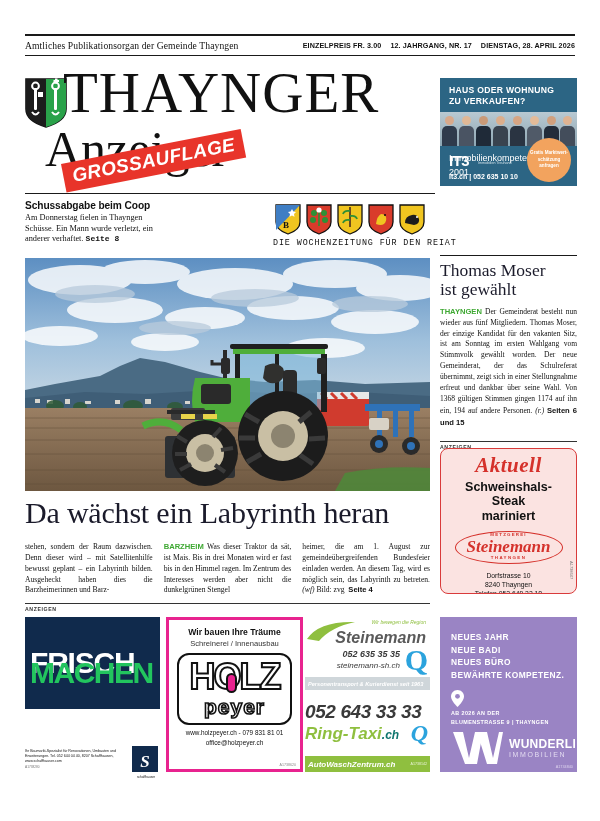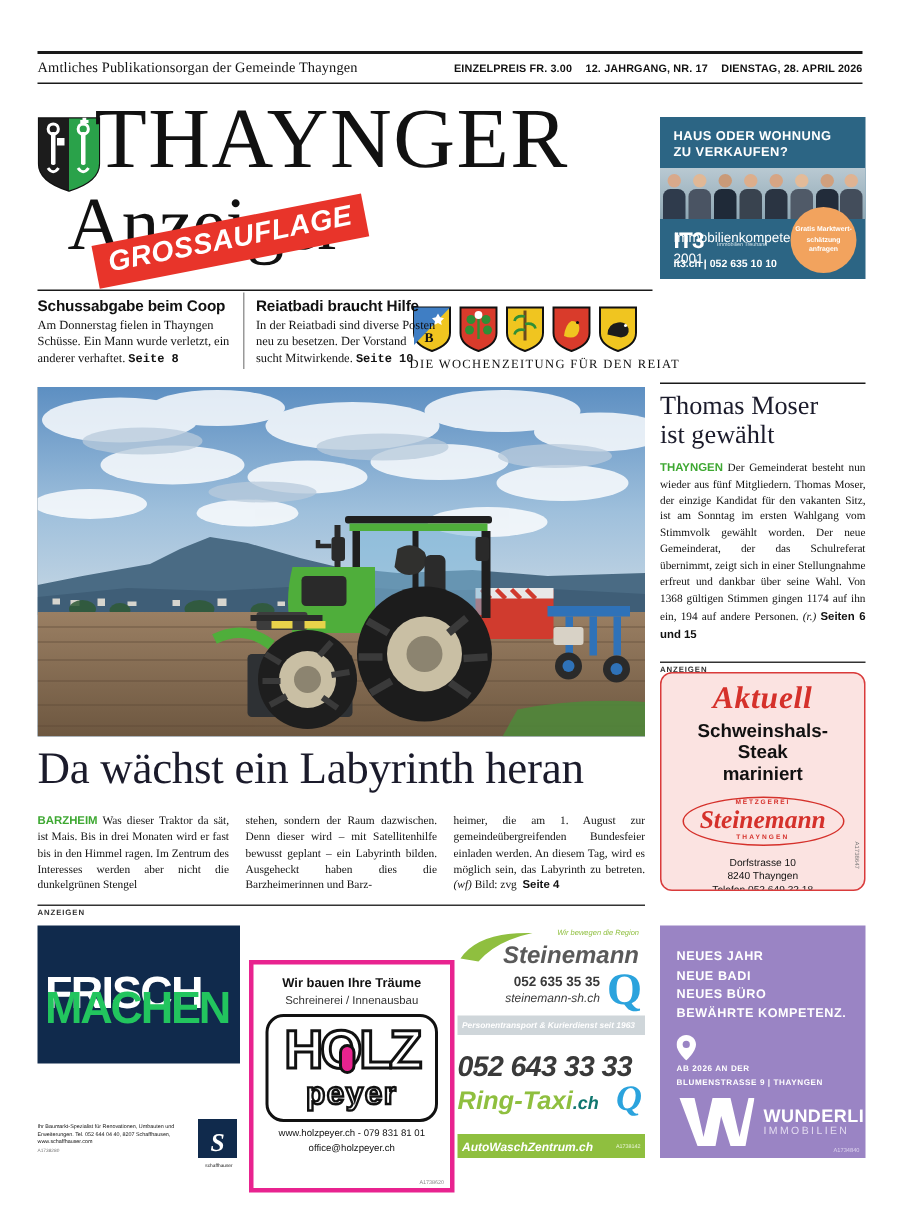--- a/index.html
+++ b/index.html
@@ -44,21 +44,21 @@
     background: #e8342a; color: #fff;
     font-family: "Liberation Sans", sans-serif; font-weight: 700; font-style: italic;
     font-size: 19px; letter-spacing: .4px;
     padding: 3px 9px 4px 9px;
     white-space: nowrap;
   }
   .crest-row { position: absolute; left: 250px; top: 138px; display: flex; gap: 5px; }
   .crest-row .sh { width: 26px; height: 31px; }
   .tagline {
     position: absolute; left: 248px; top: 172px;
-    font-family: Liberation Serif, serif; font-size: 8.4px;
+    font-family: Liberation Mono, monospace; font-size: 8.4px;
     letter-spacing: .9px; color: #111; white-space: nowrap;
   }
 
   
   .ad-it3 {
     position: absolute; left: 440px; top: 78px; width: 137px; height: 108px;
     background: #2c6584; overflow: hidden;
   }
   .ad-it3 .hl {
     font-family: "Liberation Sans", sans-serif; font-weight: 700; color: #fff;
@@ -185,21 +185,21 @@
   .frisch-foot { position: relative; margin-top: 40px; height: 23px; }
   .frisch-txt { font-family: "Liberation Sans", sans-serif; font-size: 3.6px; line-height: 1.45; color: #111; width: 92px; }
   .frisch-mark { position: absolute; right: 2px; top: -3px; width: 26px; height: 26px; background: #102a4c; }
   .frisch-mark span { position:absolute; left:0; right:0; top:6px; text-align:center; color:#fff;
     font-family:"Liberation Serif",serif; font-size:17px; font-weight:700; font-style: italic;}
   .frisch-mark-lbl { position: absolute; right: 0; bottom: -7px; width: 28px; text-align:center;
     font-family: "Liberation Sans", sans-serif; font-size: 3.2px; color: #111; }
   .frisch-code { font-family:"Liberation Sans",sans-serif; font-size: 3.2px; color: #777; }
 
   .ad-holz {
-    position: absolute; left: 166px; top: 640px; width: 137px; height: 155px;
+    position: absolute; left: 166px; top: 617px; width: 137px; height: 155px;
     background: #fff; border: 3px solid #e8238f;
   }
   .holz-t1 { text-align: center; font-family: "Liberation Sans", sans-serif; font-weight: 700;
     font-size: 8.6px; color: #111; margin-top: 7px; }
   .holz-t2 { text-align: center; font-family: "Liberation Sans", sans-serif;
     font-size: 7.6px; color: #333; margin-top: 2px; }
   .holz-logo { position: relative; margin: 5px auto 0; width: 115px; height: 72px;
     border: 2.2px solid #111; border-radius: 12px; }
   .holz-h { position: absolute; left: 0; right: 0; top: 4px; text-align: center;
     font-family: "Liberation Sans", sans-serif; font-weight: 700; font-size: 36px;
@@ -215,21 +215,21 @@
     font-size: 3.6px; color: #888; }
 
   .ad-ring { position: absolute; left: 305px; top: 617px; width: 125px; height: 155px; background: #fff; }
   .ring-top { position: relative; height: 80px; background: #fff; }
   .ring-swoosh { position: absolute; left: 0; top: 2px; width: 52px; height: 24px; }
   .ring-name { position: absolute; right: 4px; top: 12px; font-family: "Liberation Sans", sans-serif;
     font-weight: 700; font-style: italic; font-size: 16px; color: #5a5a5a; }
   .ring-slogan { position: absolute; right: 4px; top: 2px; font-family: "Liberation Sans", sans-serif;
     font-style: italic; font-size: 5px; color: #8fbf3f; }
   .ring-tel { position: absolute; right: 30px; top: 32px; font-family: "Liberation Sans", sans-serif;
-    font-weight: 700; font-size: 9px; color: #3a3a3a; }
+    font-weight: 700; font-style: italic; font-size: 9px; color: #3a3a3a; }
   .ring-web { position: absolute; right: 30px; top: 44px; font-family: "Liberation Sans", sans-serif;
     font-style: italic; font-size: 8px; color: #3a3a3a; }
   .ring-q { position: absolute; right: 2px; top: 28px; font-family: "Liberation Serif", serif;
     font-weight: 700; font-size: 30px; color: #2ba3dd; line-height: 1; }
   .ring-bar { position: absolute; left: 0; right: 0; top: 60px; height: 13px; background: #cfd6da;
     font-family: "Liberation Sans", sans-serif; font-style: italic; font-weight: 700;
     font-size: 5.6px; color: #fff; display: flex; align-items: center; padding-left: 3px; }
   .ring-bignum { font-family: "Liberation Sans", sans-serif; font-weight: 700; font-style: italic;
     font-size: 19px; color: #3a3a3a; margin-top: 4px; letter-spacing: -.4px; }
   .ring-taxi { font-family: "Liberation Sans", sans-serif; font-weight: 700; font-style: italic;
@@ -373,24 +373,20 @@
     <div class="it3-logo">IT3</div>
     <div class="it3-sub">Immobilien Treuhand</div>
     <div class="it3-contact">it3.ch | 052 635 10 10</div>
     <div class="it3-badge">Gratis Marktwert- schätzung anfragen</div>
   </div>
 
   <div class="teasers">
     <div class="teaser">
       <h3>Schussabgabe beim Coop</h3>
       <p><span>Am Donnerstag fielen in Thayngen Schüsse. Ein Mann wurde verletzt, ein anderer verhaftet. </span><b>Seite 8</b></p>
-    </div>
-    <div class="teaser">
-      <h3>Reiatbadi braucht Hilfe</h3>
-      <p><span>In der Reiatbadi sind diverse Posten neu zu besetzen. Der Vorstand sucht Mitwirkende. </span><b>Seite 10</b></p>
     </div>
   </div>
 
   <div class="photo-main">
     <svg width="405" height="233" viewBox="0 0 405 233">
       <defs>
         <linearGradient id="sky" x1="0" y1="0" x2="0" y2="1">
           <stop offset="0%" stop-color="#5d8fc2"></stop>
             <stop offset="55%" stop-color="#9fc0dc"></stop>
             <stop offset="100%" stop-color="#c8d8e4"></stop>
@@ -515,24 +511,24 @@
             <path d="M288 206 l-13 -9"></path>
         </g>
       </g>
     </svg>
   </div>
 
   <div class="main-hl">Da wächst ein Labyrinth heran</div>
 
   <div class="lead">
     <div class="col">
+      <span>stehen, sondern der Raum dazwischen. Denn dieser wird – mit Satellitenhilfe bewusst geplant – ein Labyrinth bilden. Ausgeheckt haben dies die Barzheimerinnen und Barz-</span>
+    </div>
+    <div class="col">
       <span class="kicker">BARZHEIM</span><span> Was dieser Traktor da sät, ist Mais. Bis in drei Monaten wird er fast bis in den Himmel ragen. Im Zentrum des Interesses werden aber nicht die dunkelgrünen Stengel</span>
-    </div>
-    <div class="col">
-      <span>stehen, sondern der Raum dazwischen. Denn dieser wird – mit Satellitenhilfe bewusst geplant – ein Labyrinth bilden. Ausgeheckt haben dies die Barzheimerinnen und Barz-</span>
     </div>
     <div class="col">
       <span>heimer, die am 1. August zur gemeindeübergreifenden Bundesfeier einladen werden. An diesem Tag, wird es möglich sein, das Labyrinth zu betreten. </span><i>(wf)</i><span> Bild: zvg</span>&nbsp;&nbsp;<span class="seite">Seite 4</span>
     </div>
   </div>
 
   <div class="rcol">
     <div class="rcol-rule"></div>
     <h2>
       <span>Thomas Moser</span><br>

